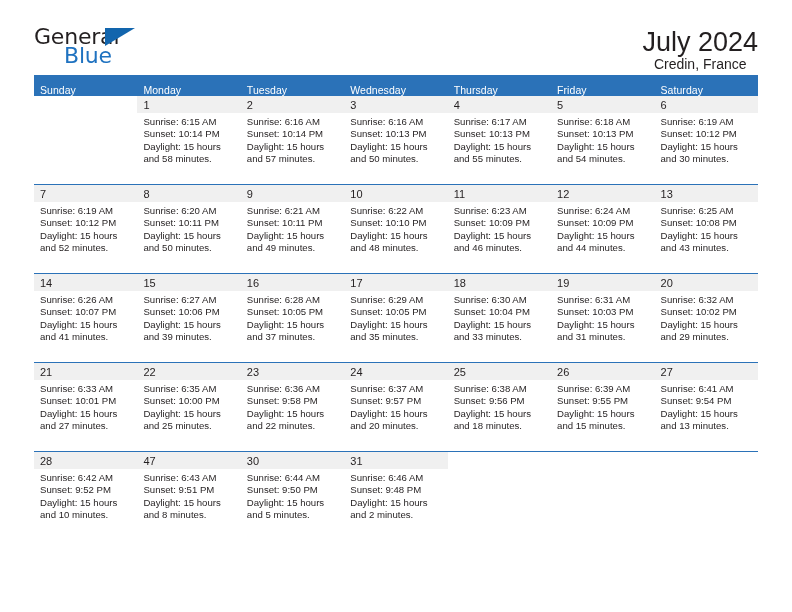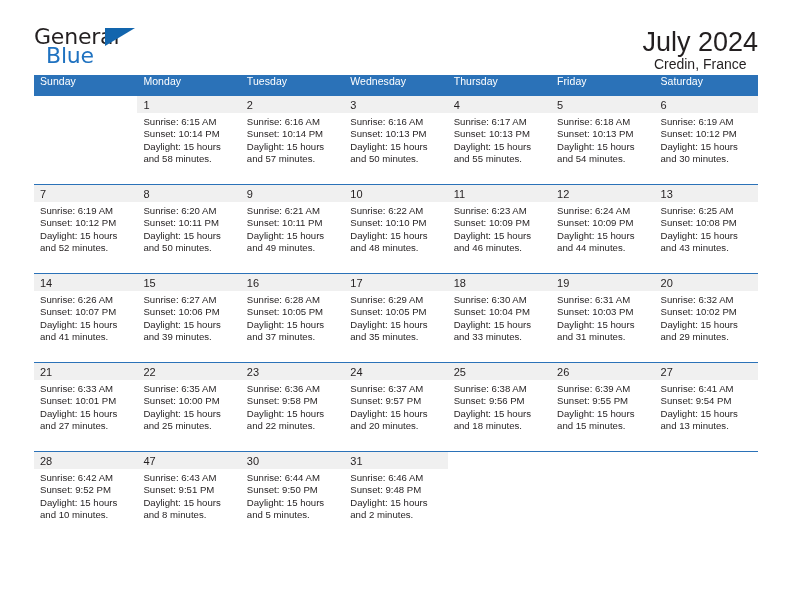--- a/index.html
+++ b/index.html
@@ -42,21 +42,21 @@
     position: absolute;
     left: 0;
     top: 0;
     font-size: 22px;
     letter-spacing: -0.2px;
     color: #231f20;
     font-family: "DejaVu Sans", sans-serif;
   }
   .logo-blue {
     position: absolute;
-    left: 12px;
+    left: 30px;
     top: 19px;
     font-size: 22px;
     letter-spacing: -0.2px;
     color: #1f72c0;
     font-family: "DejaVu Sans", sans-serif;
   }
   .logo-triangle {
     position: absolute;
     left: 71px;
     top: 2px;
@@ -85,21 +85,21 @@
 
   
   .calendar {
     margin-top: 3px;
     width: 724px;
   }
   .weekday-row {
     display: flex;
     background: #2b72b8;
     height: 21px;
-    align-items: flex-start;
+    align-items: flex-end;
   }
   .weekday {
     flex: 1 1 0;
     font-size: 10.5px;
     color: #ffffff;
     padding-left: 6px;
     box-sizing: border-box;
     letter-spacing: 0.05px;
   }
 

